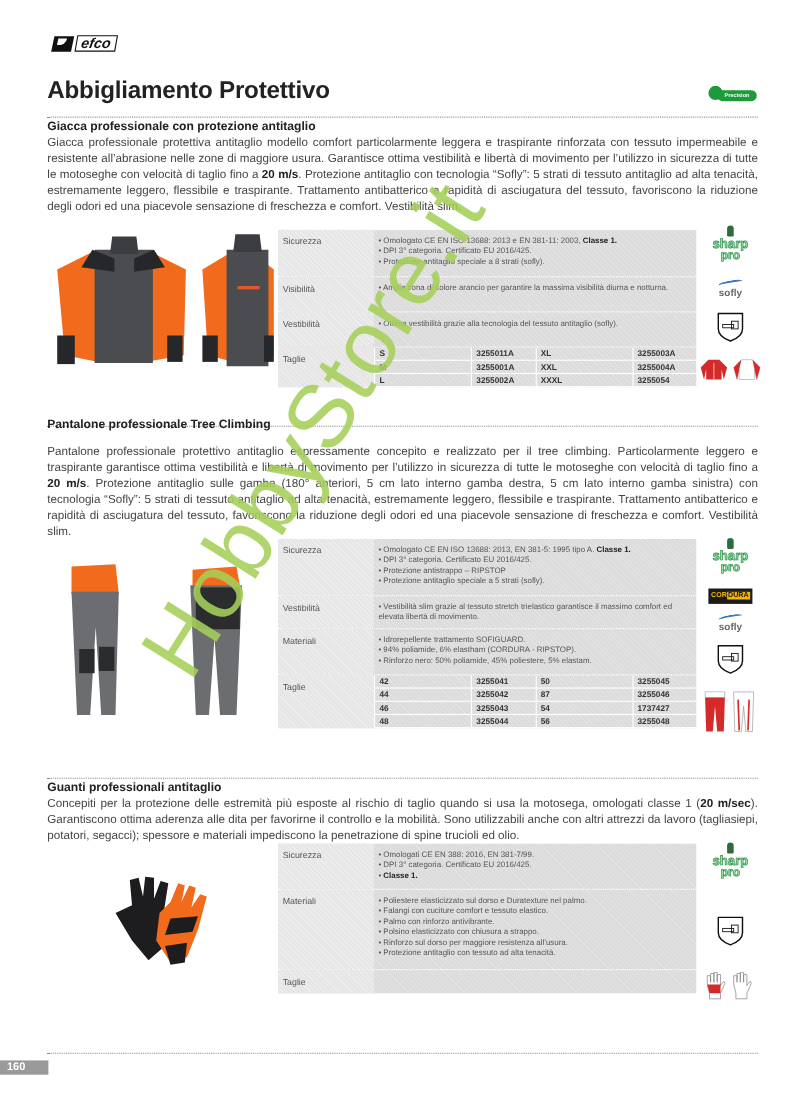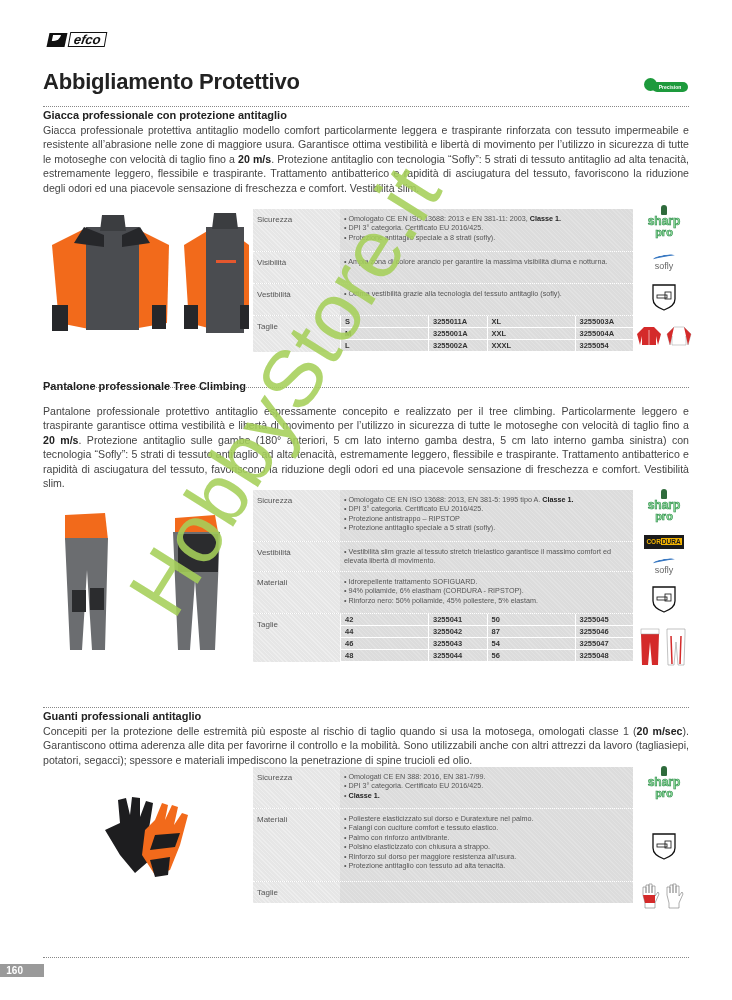--- a/index.html
+++ b/index.html
@@ -35,21 +35,21 @@
   .spec-value b { color: #222; }
 
   .size-grid { flex: 1; display: grid; grid-template-columns: 88px 1fr 88px 1fr; }
   .size-grid .c { font-family: "Liberation Sans Narrow", "Liberation Sans", sans-serif; font-weight: bold; font-size: 7.5px; color: #333; padding: 1px 4px; border-bottom: 1px solid #fff; border-left: 1px solid #fff; height: 12px; line-height: 10px; transform-origin: left; }
 
   .side-icons { position: absolute; left: 640px; display: flex; flex-direction: column; align-items: center; }
   .icon-sharp { width: 42px; height: 38px; position: relative; }
   .icon-sharp .fig { position: absolute; left: 18px; top: 0; width: 6px; height: 10px; background: #2f6b3c; border-radius: 3px 3px 1px 1px; }
   .icon-sharp .t1 { position: absolute; left: 0; top: 10px; width: 42px; text-align: center; font-size: 12px; font-weight: bold; color: #9be3a5; -webkit-text-stroke: 0.6px #2a8a47; line-height: 12px; }
   .icon-sharp .t2 { position: absolute; left: 0; top: 22px; width: 42px; text-align: center; font-size: 11px; font-weight: bold; color: #9be3a5; -webkit-text-stroke: 0.6px #2a8a47; line-height: 11px; }
-  .icon-sofly { width: 34px; height: 20px; position: relative; text-align: center; }
+  .icon-sofly { width: 34px; height: 20px; position: relative; text-align: center; font-weight: bold; }
   .icon-sofly .w { position: absolute; left: 6px; top: 2px; width: 22px; height: 5px; border-top: 2px solid #3a79c2; border-radius: 50% 50% 0 0; transform: rotate(-10deg); }
   .icon-sofly .t { position: absolute; left: 0; top: 8px; width: 34px; font-size: 9px; color: #666; }
   .icon-shield { width: 26px; height: 28px; position: relative; }
   .icon-shield svg { width: 26px; height: 28px; }
   .icon-cordura { width: 40px; height: 14px; background: #1b1b1b; color: #f4b400; font-size: 6.5px; font-weight: bold; line-height: 14px; text-align: center; }
   .icon-cordura span { background: #f4b400; color: #1b1b1b; padding: 0 1px; }
 
   .garment-icons { position: absolute; display: flex; gap: 4px; }
   .garment-icons svg { display: block; }
 
@@ -226,21 +226,21 @@
         <div class="c">3255041</div>
         <div class="c">50</div>
         <div class="c">3255045</div>
       <div class="c">44</div>
         <div class="c">3255042</div>
         <div class="c">87</div>
         <div class="c">3255046</div>
       <div class="c">46</div>
         <div class="c">3255043</div>
         <div class="c">54</div>
-        <div class="c">3255047</div>
+        <div class="c">1737427</div>
       <div class="c">48</div>
         <div class="c">3255044</div>
         <div class="c">56</div>
         <div class="c">3255048</div>
     </div>
   </div>
 </div>
 
 <div class="side-icons" style="top:489px;left:643px;gap:8px">
   <div class="icon-sharp">

